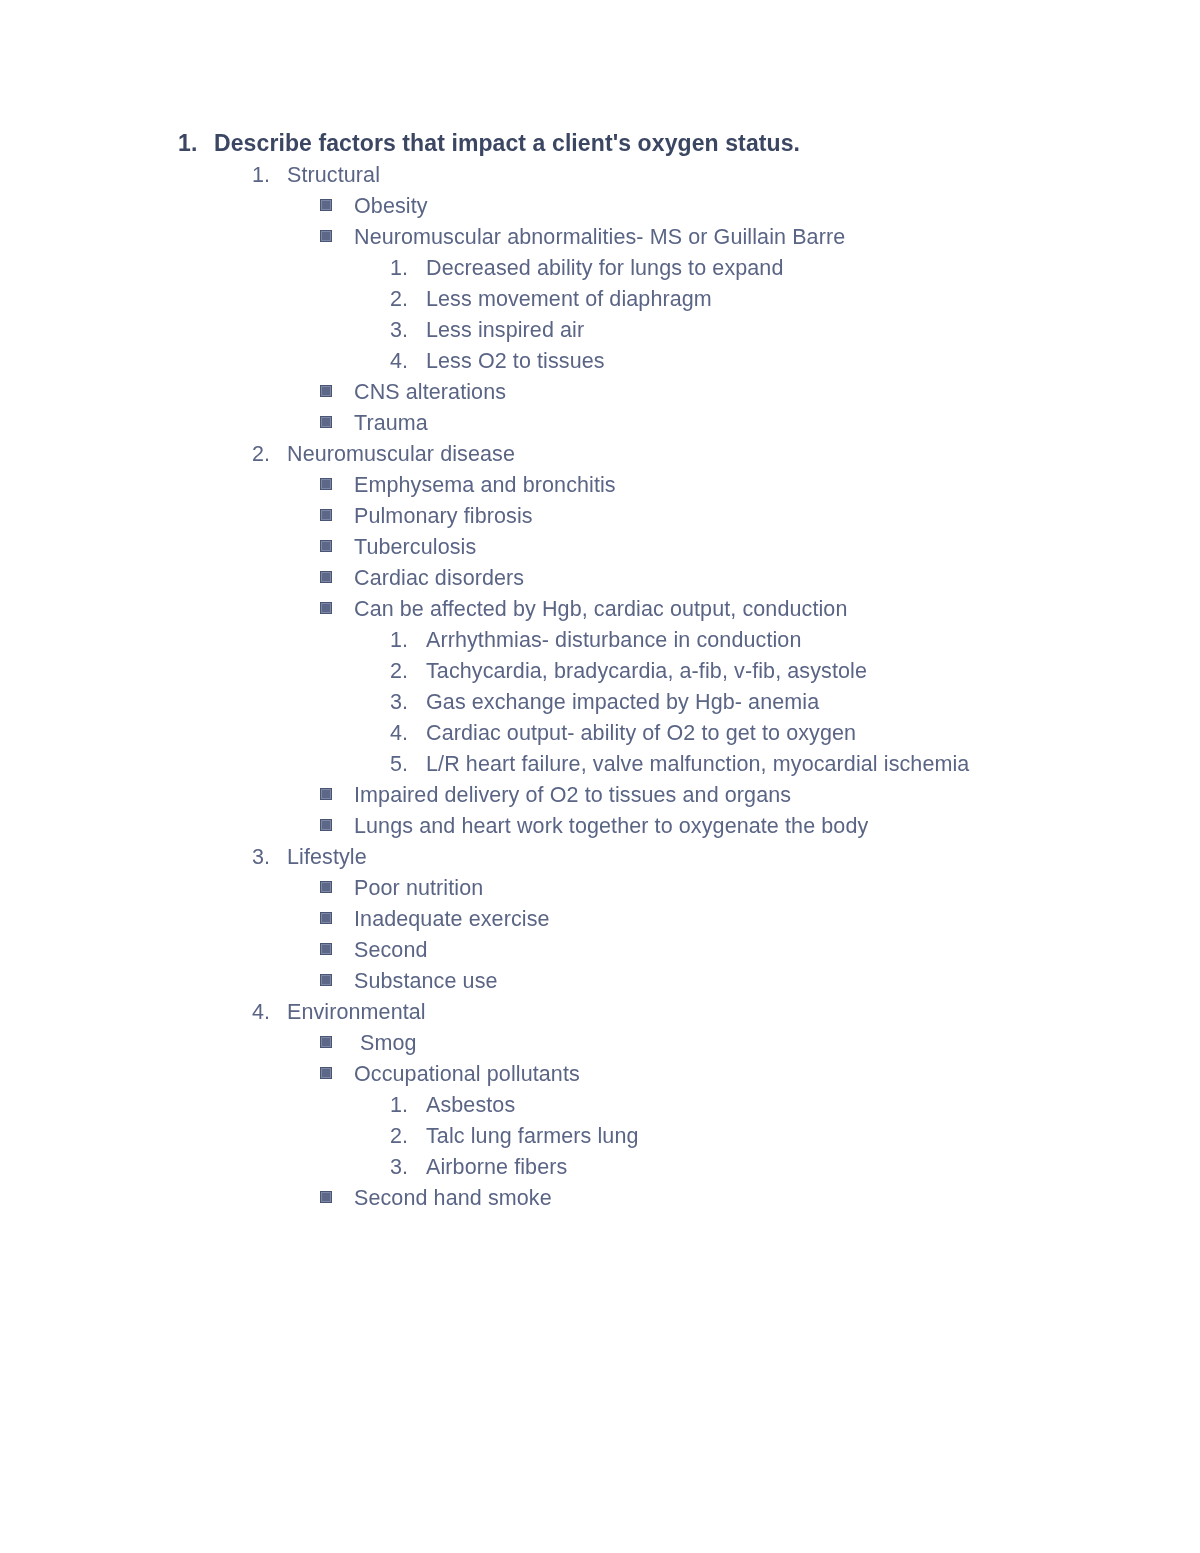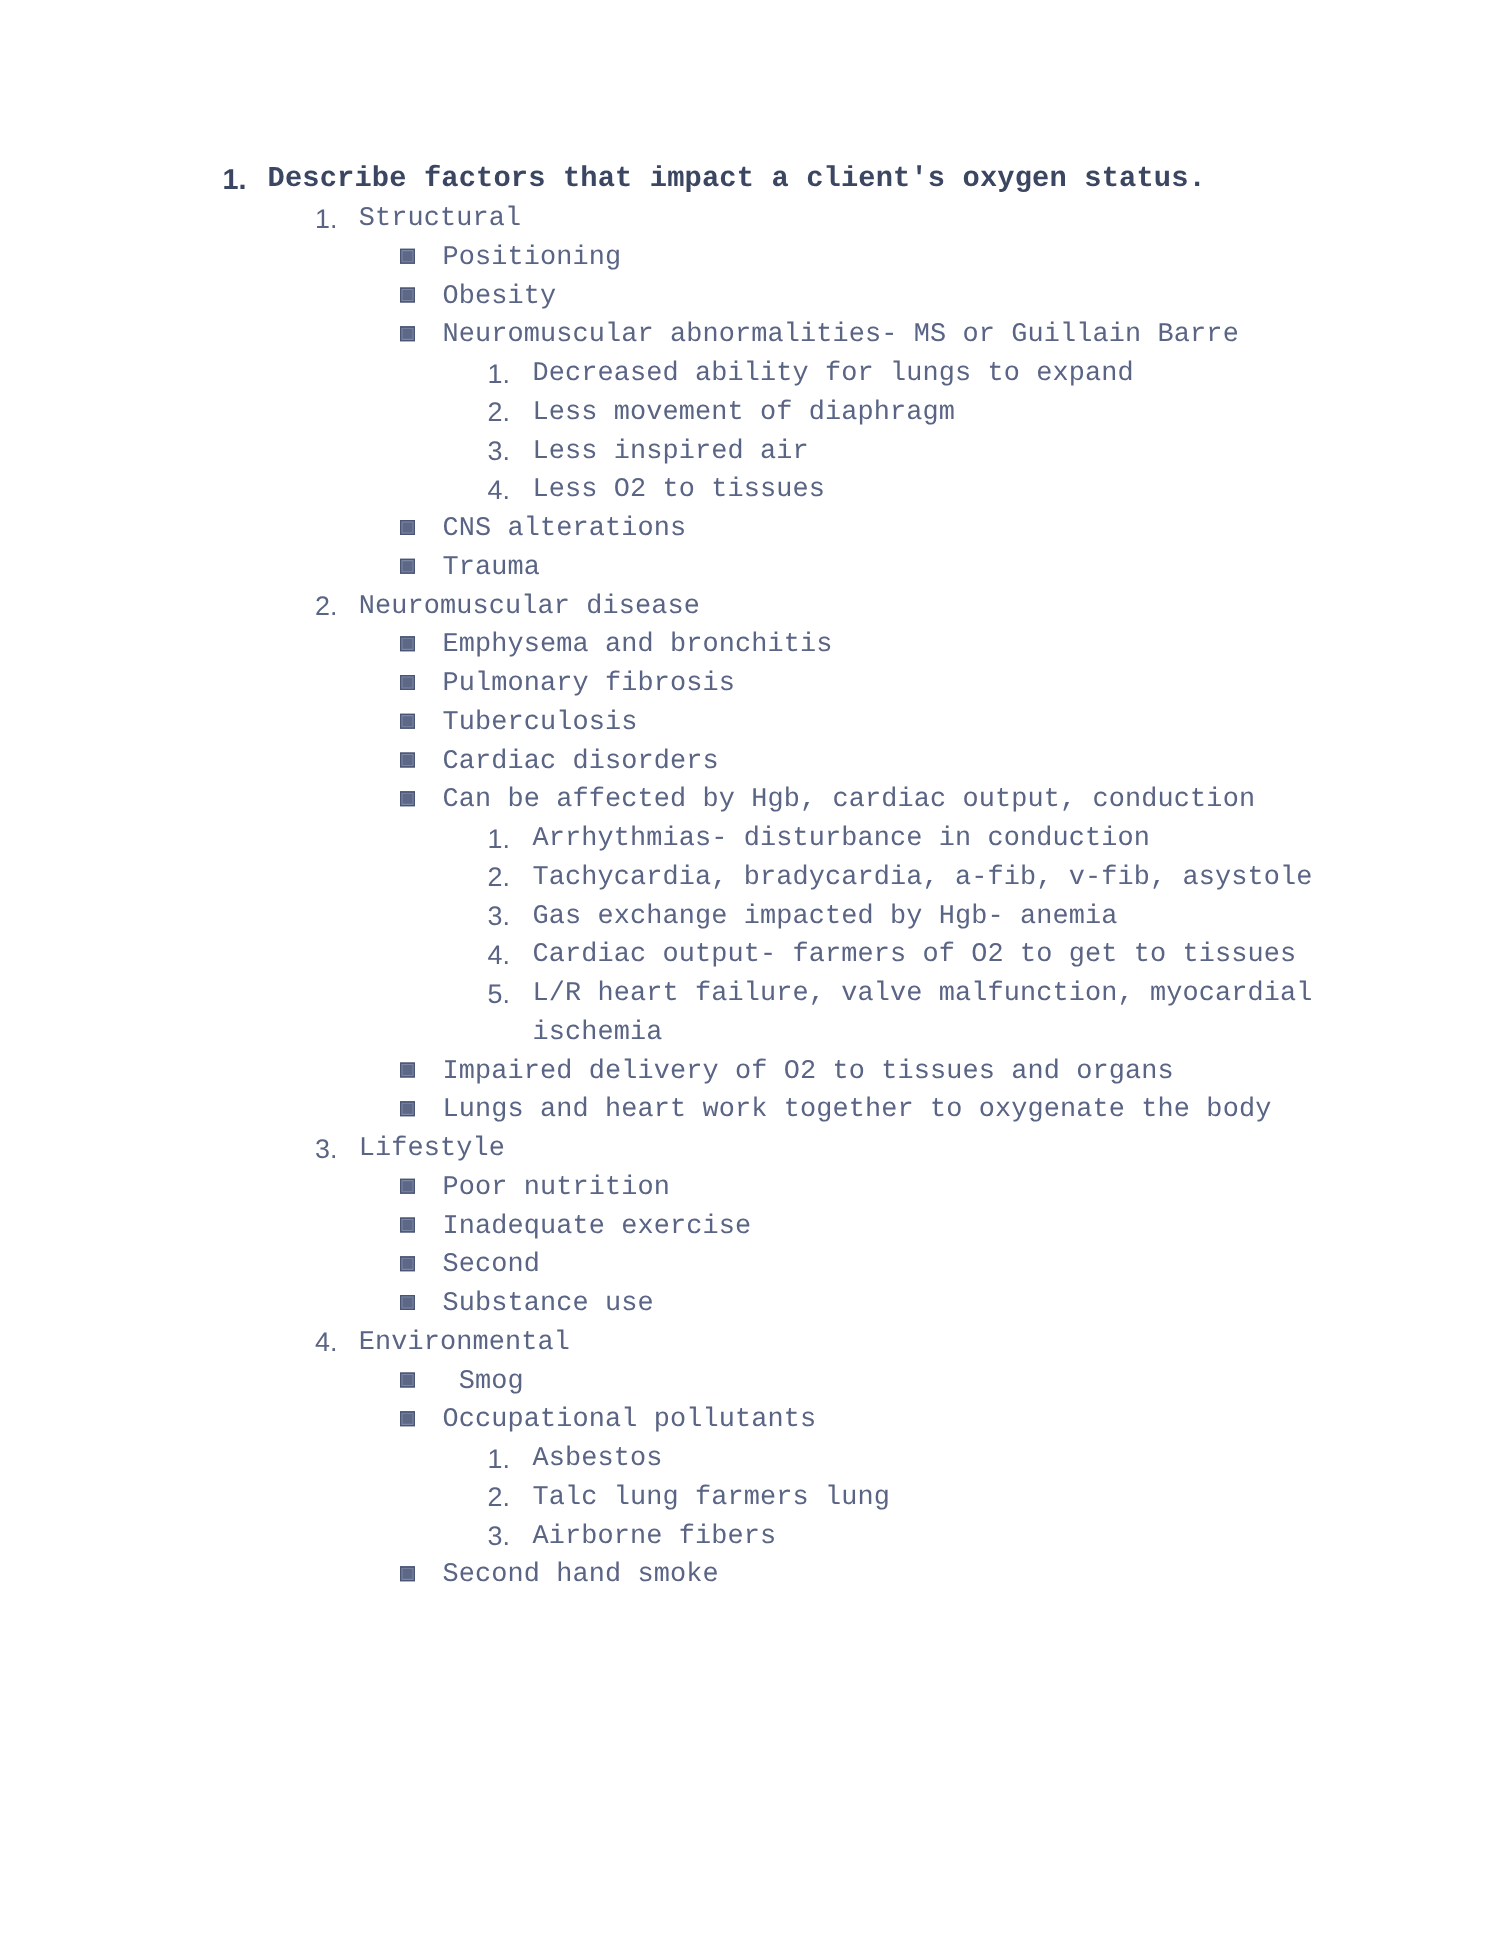--- a/index.html
+++ b/index.html
@@ -47,21 +47,20 @@
   .marker {
     flex: 0 0 auto;
     text-align: left;
     color: inherit;
     font-variant-numeric: tabular-nums;
   }
 
   .label {
     flex: 1 1 auto;
     white-space: pre-wrap;
-    font-family: Liberation Mono, monospace;
   }
 
   
   .lvl1 > li {
     font-size: 23px;
     font-weight: bold;
     color: #3b4662;
     line-height: 34px;
     margin-left: 98px;
   }
@@ -124,26 +123,20 @@
       <ol class="lvl2">
           <li>
             <div class="row">
               <span class="marker">1.</span>
               <span class="label">Structural</span>
             </div>
             <ul class="lvl3">
               <li>
                 <div class="row">
                   <span class="marker"><span class="sq"></span></span>
-                  <span class="label">Positioning</span>
-                </div>
-              </li>
-              <li>
-                <div class="row">
-                  <span class="marker"><span class="sq"></span></span>
                   <span class="label">Obesity</span>
                 </div>
               </li>
               <li>
                 <div class="row">
                   <span class="marker"><span class="sq"></span></span>
                   <span class="label">Neuromuscular abnormalities- MS or Guillain Barre</span>
                 </div>
                 <ol class="lvl4">
                   <li>
@@ -236,21 +229,21 @@
                   </li>
                   <li>
                     <div class="row">
                       <span class="marker">3.</span>
                       <span class="label">Gas exchange impacted by Hgb- anemia</span>
                     </div>
                   </li>
                   <li>
                     <div class="row">
                       <span class="marker">4.</span>
-                      <span class="label">Cardiac output- farmers of O2 to get to tissues</span>
+                      <span class="label">Cardiac output- ability of O2 to get to oxygen</span>
                     </div>
                   </li>
                   <li>
                     <div class="row">
                       <span class="marker">5.</span>
                       <span class="label">L/R heart failure, valve malfunction, myocardial ischemia</span>
                     </div>
                   </li>
                 </ol>
               </li>

